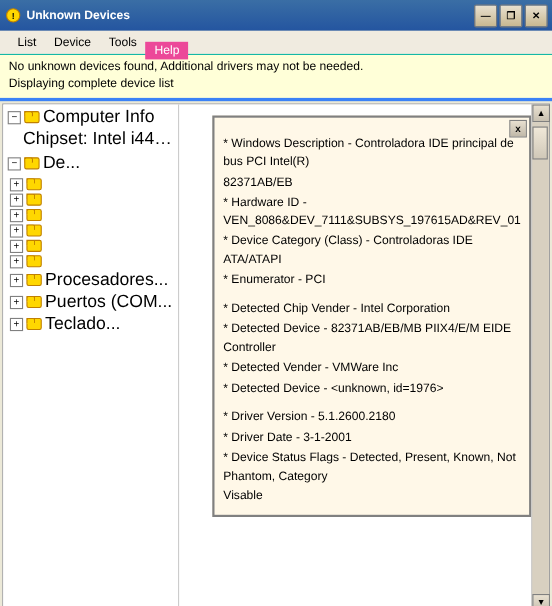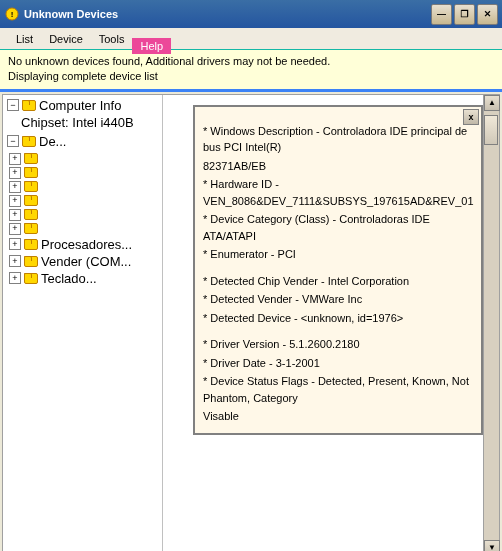--- a/index.html
+++ b/index.html
@@ -152,21 +152,21 @@
       height: 4px;
       background: #ffd700;
       border: 1px solid #c08000;
       border-radius: 2px 2px 0 0;
       position: absolute;
       top: 0;
       left: 0;
       border-bottom: none;
     }
     .tree-label {
-      font-size: 13px;
+      font-size: 16px;
       overflow: hidden;
       text-overflow: ellipsis;
       white-space: nowrap;
     }
     .tree-child {
       padding-left: 14px;
     }
     .tree-child .tree-section-header {
       padding-left: 2px;
       text-align: center;
@@ -338,41 +338,42 @@
         <span class="tree-label"></span>
       </div>
       <div class="tree-section-header">
         <span class="expand-icon">+</span>
         <span class="folder-icon"></span>
         <span class="tree-label">Procesadores...</span>
       </div>
       <div class="tree-section-header">
         <span class="expand-icon">+</span>
         <span class="folder-icon"></span>
-        <span class="tree-label">Vender (COM...</span>
+        <span class="tree-label">Puertos (COM...</span>
       </div>
       <div class="tree-section-header">
         <span class="expand-icon">+</span>
         <span class="folder-icon"></span>
         <span class="tree-label">Teclado...</span>
       </div>
     </div>
   </div>
 
   <div class="content-panel">
 
     <div class="detail-overlay">
       <div class="detail-close">x</div>
       <div class="detail-line">* Windows Description - Controladora IDE principal de bus PCI Intel(R)</div>
       <div class="detail-line">82371AB/EB</div>
       <div class="detail-line">* Hardware ID - VEN_8086&amp;DEV_7111&amp;SUBSYS_197615AD&amp;REV_01</div>
       <div class="detail-line">* Device Category (Class) - Controladoras IDE ATA/ATAPI</div>
       <div class="detail-line">* Enumerator - PCI</div>
       <div class="detail-line spacer"></div>
       <div class="detail-line">* Detected Chip Vender - Intel Corporation</div>
+      <div class="detail-line">* Detected Device - 82371AB/EB/MB PIIX4/E/M EIDE Controller</div>
       <div class="detail-line">* Detected Vender - VMWare Inc</div>
       <div class="detail-line">* Detected Device - &lt;unknown, id=1976&gt;</div>
       <div class="detail-line spacer"></div>
       <div class="detail-line">* Driver Version - 5.1.2600.2180</div>
       <div class="detail-line">* Driver Date - 3-1-2001</div>
       <div class="detail-line">* Device Status Flags - Detected, Present, Known, Not Phantom, Category</div>
       <div class="detail-line">Visable</div>
     </div>
   </div>
 

